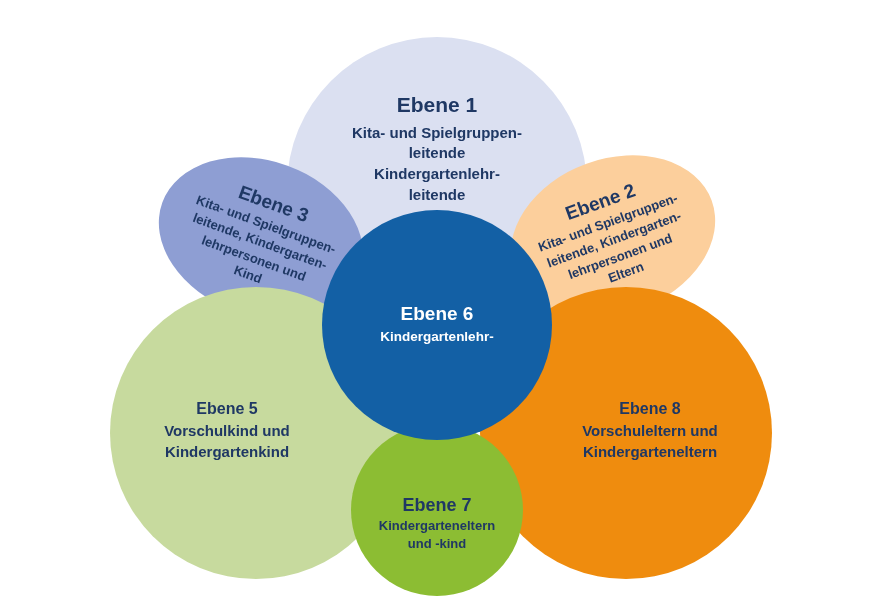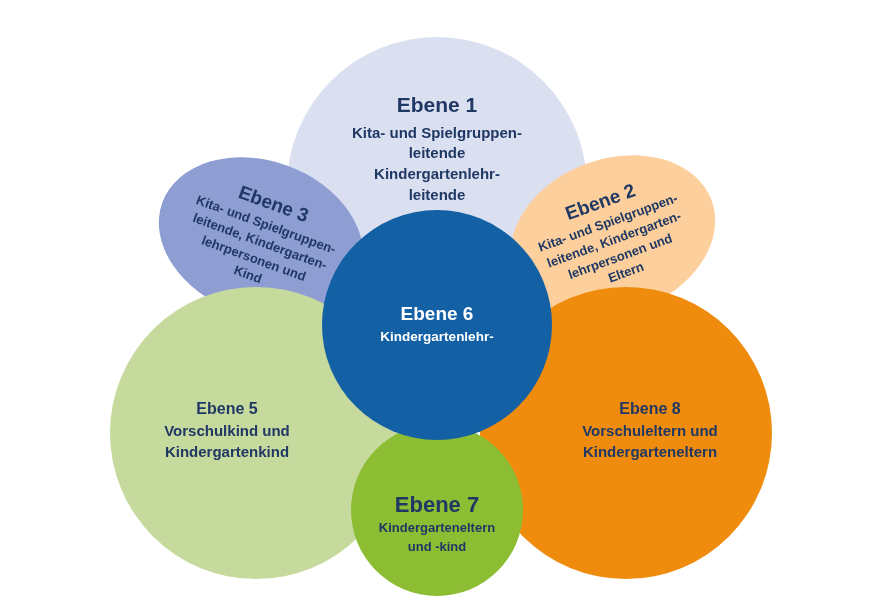--- a/index.html
+++ b/index.html
@@ -52,21 +52,21 @@
   .e5 .label { transform: translate(-29px, -2px); }
   .e5 .title, .e4 .title { font-size: 16px; margin-bottom: 3px; }
 
   
   .e4 { left: 480px; top: 287px; width: 292px; height: 292px; z-index: 3; }
   .e4 .label { transform: translate(24px, -2px); }
 
   
   .e7 { left: 351px; top: 424px; width: 172px; height: 172px; z-index: 4; }
   .e7 .label { transform: translateY(14px); }
-  .e7 .title { font-size: 22px; margin-bottom: 1px; }
+  .e7 .title { font-size: 18px; margin-bottom: 1px; }
   .e7 .line { font-size: 13px; line-height: 1.4; }
 
   
   .e6 { left: 322px; top: 210px; width: 230px; height: 230px; z-index: 5; justify-content: center; }
   .e6 .title { font-size: 19px; margin-bottom: 3px; }
   .e6 .line { font-size: 13.5px; line-height: 1.4; }
 </style>
 </head>
 <body>
 

